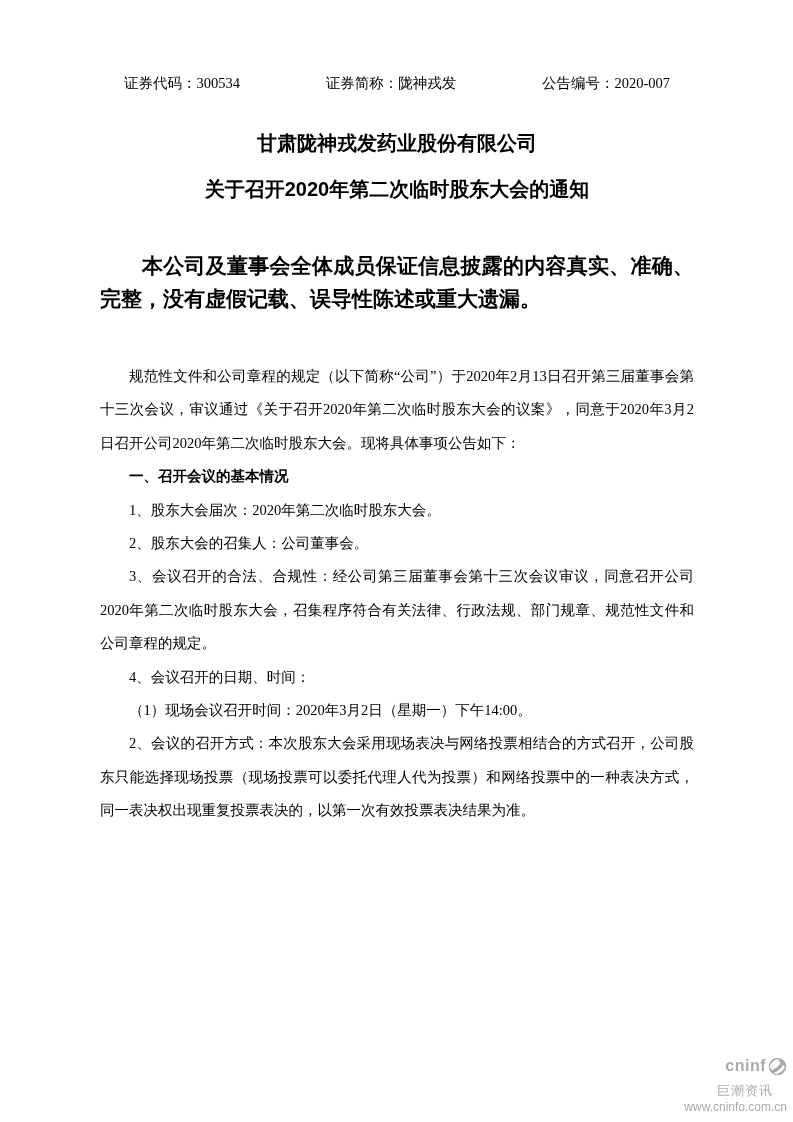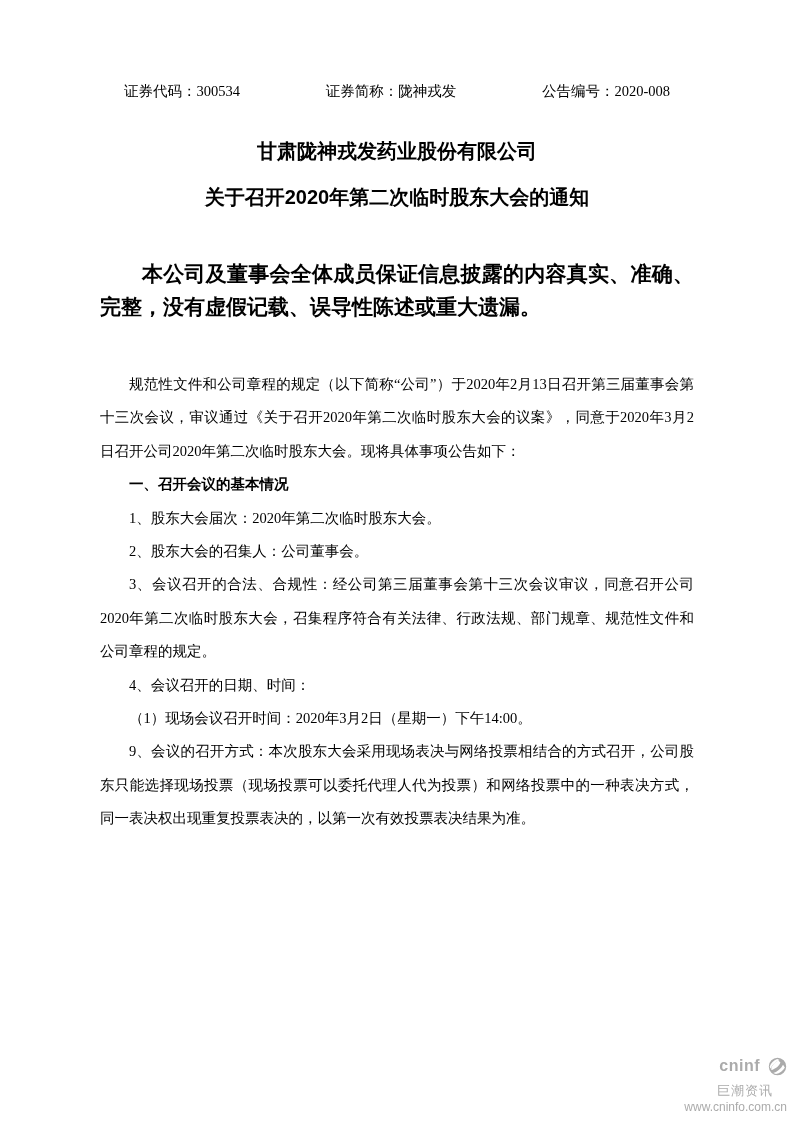--- a/index.html
+++ b/index.html
@@ -13,21 +13,21 @@
     width: 793px;
     height: 1122px;
     margin: 0 auto;
     background: #ffffff;
     color: #000000;
     overflow: hidden;
   }
   .content {
     position: absolute;
     left: 100px;
-    top: 80px;
+    top: 72px;
     width: 594px;
   }
   .doc-header {
     display: flex;
     justify-content: space-between;
     padding: 0 24px 0 24px;
     font-size: 14.5px;
     line-height: 22px;
     white-space: nowrap;
   }
@@ -77,21 +77,21 @@
     bottom: 8px;
     text-align: right;
     color: #ababab;
     line-height: 1.1;
     user-select: none;
   }
   .wm-top {
     display: flex;
     align-items: center;
     justify-content: flex-end;
-    gap: 8px;
+    gap: 2px;
   }
   .wm-logo-text {
     font-family: "Liberation Sans", "DejaVu Sans", sans-serif;
     font-size: 16px;
     font-weight: bold;
     letter-spacing: 0.5px;
   }
   .wm-brand {
     font-size: 13px;
     letter-spacing: 1px;
@@ -108,39 +108,39 @@
 </style>
 </head>
 <body>
 
 <div class="page">
   <div class="content">
 
     <div class="doc-header">
       <span>证券代码：300534</span>
       <span>证券简称：陇神戎发</span>
-      <span>公告编号：2020-008</span>
+      <span>公告编号：2020-007</span>
     </div>
 
     <div class="title-block">
       <h1 class="doc-title">甘肃陇神戎发药业股份有限公司</h1>
       <h2 class="doc-subtitle">关于召开2020年第二次临时股东大会的通知</h2>
     </div>
 
     <div class="disclaimer">本公司及董事会全体成员保证信息披露的内容真实、准确、完整，没有虚假记载、误导性陈述或重大遗漏。</div>
 
     <div class="body-block">
       <p>规范性文件和公司章程的规定（以下简称“公司”）于2020年2月13日召开第三届董事会第十三次会议，审议通过《关于召开2020年第二次临时股东大会的议案》，同意于2020年3月2日召开公司2020年第二次临时股东大会。现将具体事项公告如下：</p>
       <p class="heading">一、召开会议的基本情况</p>
       <p>1、股东大会届次：2020年第二次临时股东大会。</p>
       <p>2、股东大会的召集人：公司董事会。</p>
       <p>3、会议召开的合法、合规性：经公司第三届董事会第十三次会议审议，同意召开公司2020年第二次临时股东大会，召集程序符合有关法律、行政法规、部门规章、规范性文件和公司章程的规定。</p>
       <p>4、会议召开的日期、时间：</p>
       <p>（1）现场会议召开时间：2020年3月2日（星期一）下午14:00。</p>
-      <p>9、会议的召开方式：本次股东大会采用现场表决与网络投票相结合的方式召开，公司股东只能选择现场投票（现场投票可以委托代理人代为投票）和网络投票中的一种表决方式，同一表决权出现重复投票表决的，以第一次有效投票表决结果为准。</p>
+      <p>2、会议的召开方式：本次股东大会采用现场表决与网络投票相结合的方式召开，公司股东只能选择现场投票（现场投票可以委托代理人代为投票）和网络投票中的一种表决方式，同一表决权出现重复投票表决的，以第一次有效投票表决结果为准。</p>
     </div>
 
   </div>
 
   <div class="watermark">
     <div class="wm-top">
       <span class="wm-logo-text">cninf</span>
       <span class="wm-icon">
         <svg width="19" height="19" viewBox="0 0 24 24">
           <g fill="#ababab">

